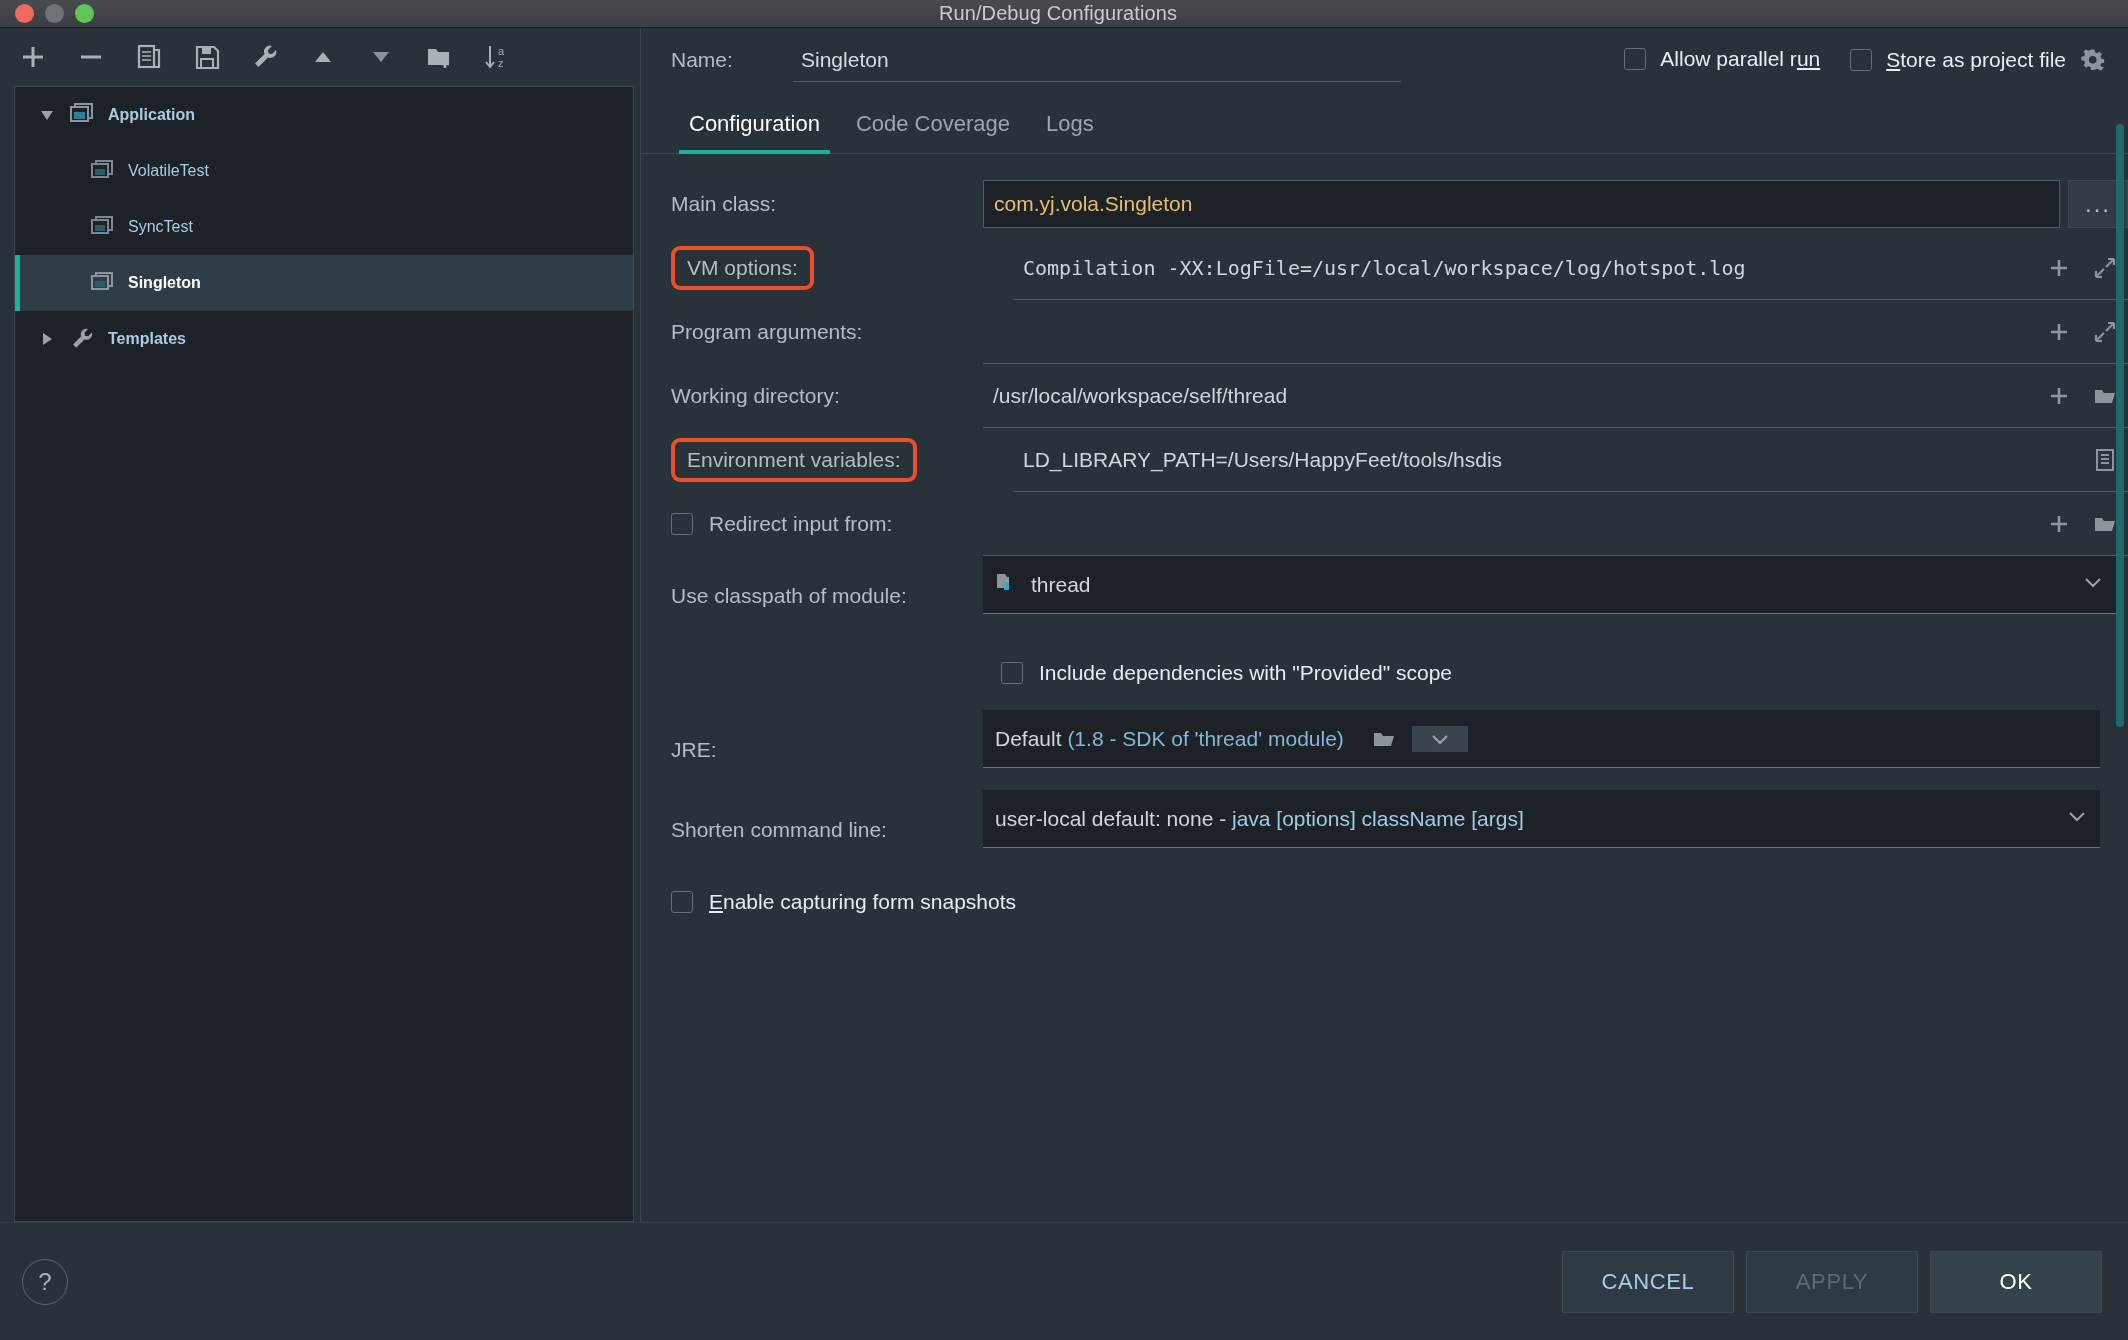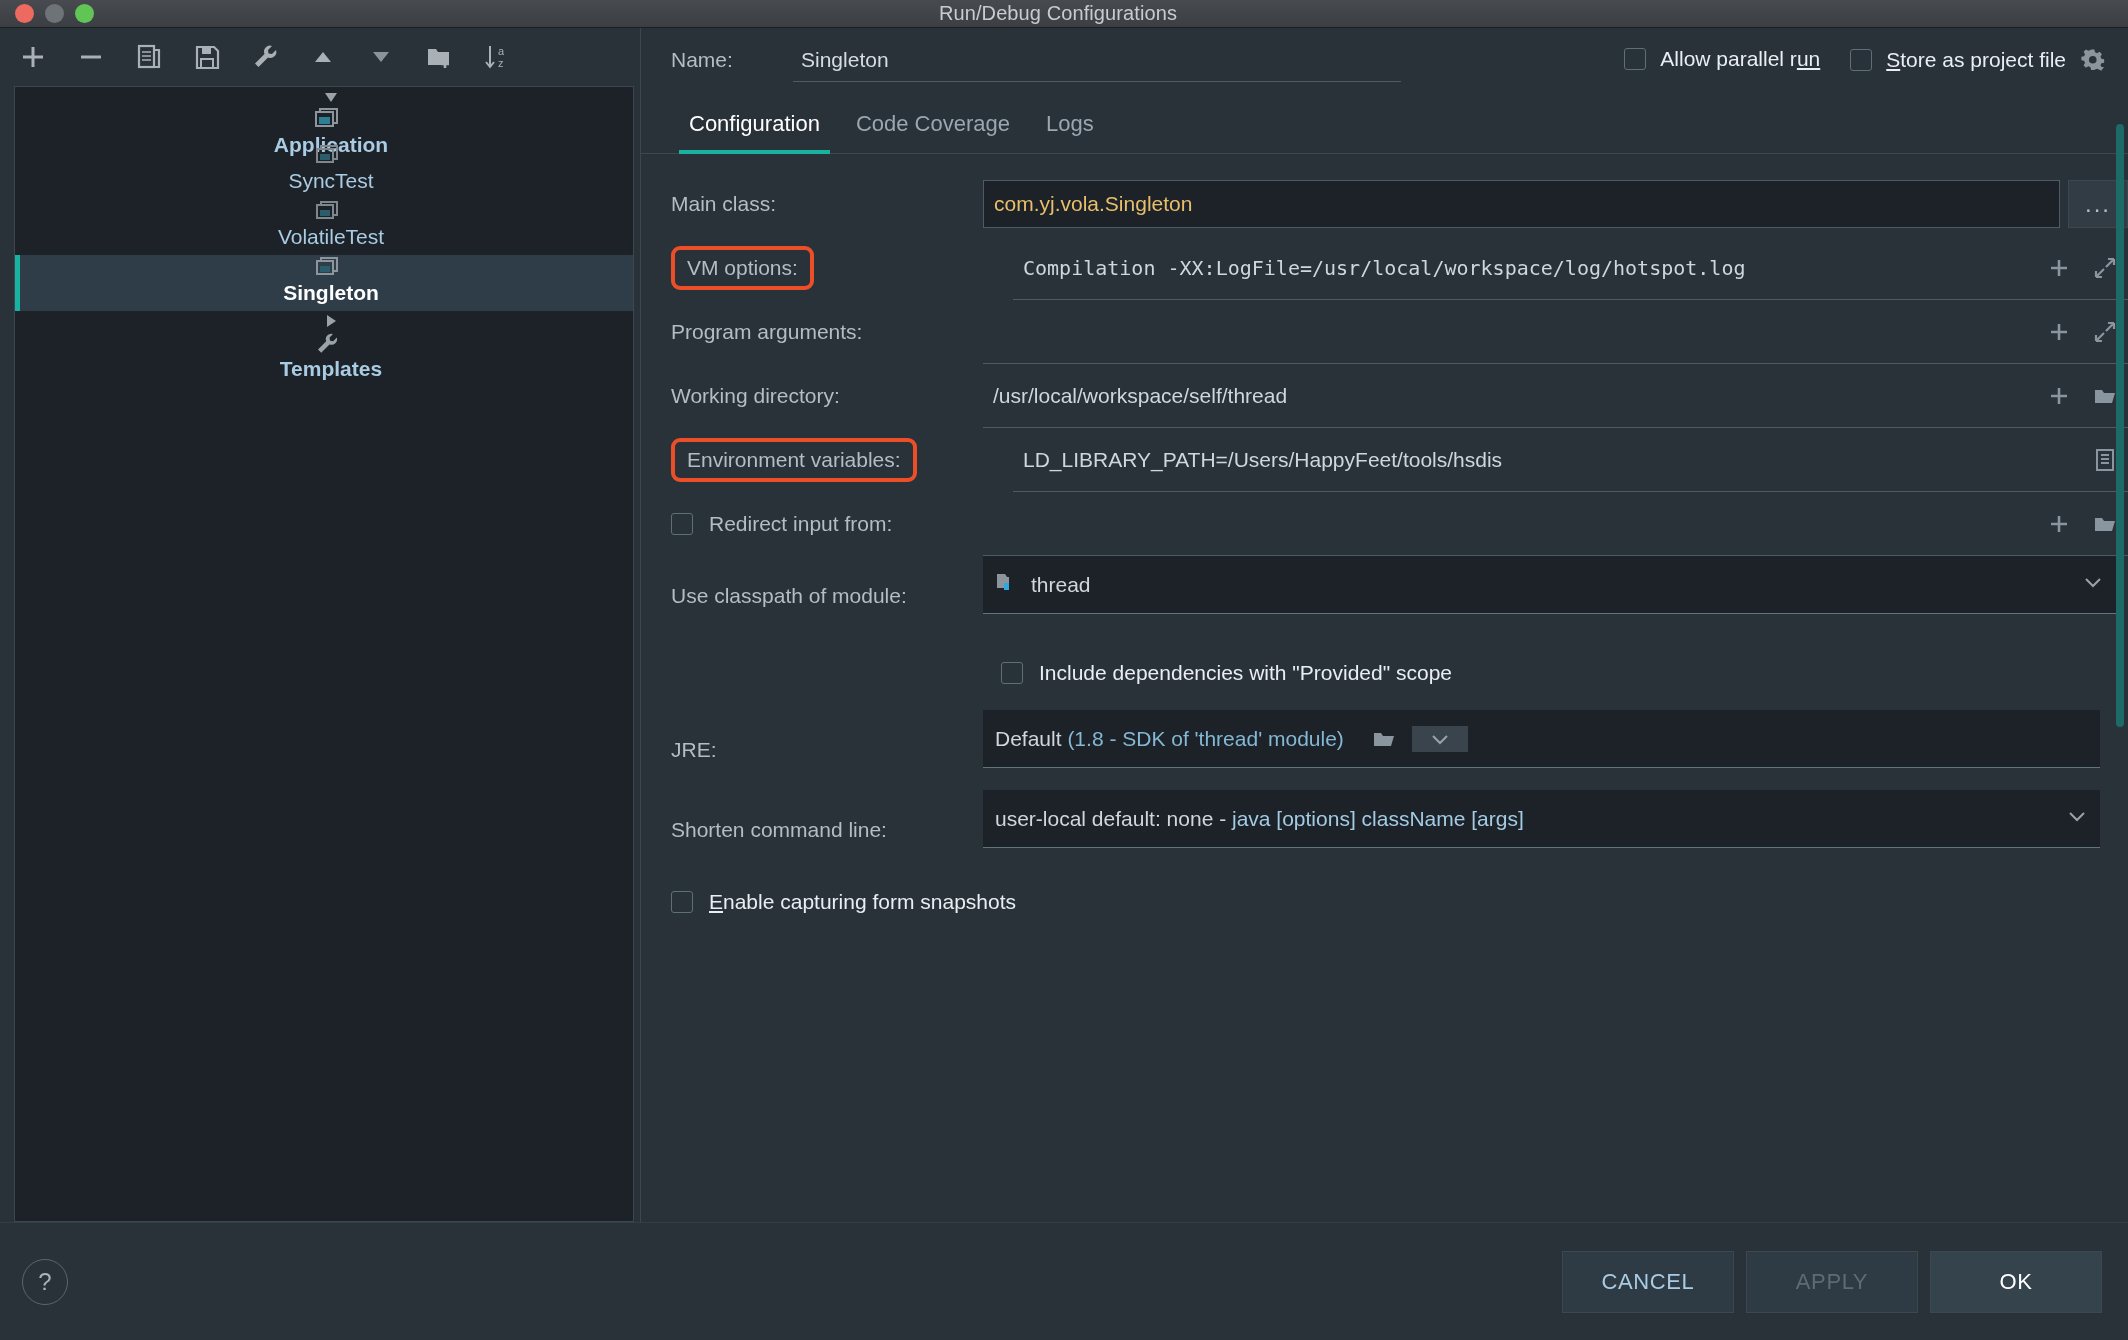--- a/index.html
+++ b/index.html
@@ -54,22 +54,21 @@
   .tree {
     margin: 0 6px 0 14px;
     border: 1px solid #3c474f;
     background: #1c2228;
     flex: 1;
     overflow: hidden;
   }
   .tree-row {
     height: 56px; display: flex; align-items: center;
     padding-left: 14px; gap: 0; position: relative;
-    font-size: 21px;
-    flex-direction: column;
+    font-size: 16px;
   }
   .tree-row.selected { background: #2f3d48; }
   .tree-row.selected::before {
     content: ""; position: absolute; left: 0; top: 0; bottom: 0;
     width: 5px; background: #17b2a0;
   }
   .twisty { width: 36px; display: flex; align-items: center; justify-content: center; }
   .twisty svg { display: block; }
   .tree-indent { width: 56px; }
   .node-icon { width: 34px; display: flex; align-items: center; justify-content: center; margin-right: 9px; }
@@ -323,33 +322,33 @@
 
         <div class="tree-row">
           <div class="tree-indent"></div>
           <div class="node-icon">
             <svg width="26" height="26" viewBox="0 0 26 26">
               <rect x="3" y="6" width="16" height="13" stroke="#7f878e" stroke-width="2" fill="none"></rect>
               <rect x="6" y="11" width="10" height="6" fill="#2c5d6b"></rect>
               <path d="M7 6 V3 h16 v13 h-4" stroke="#7f878e" stroke-width="2" fill="none"></path>
             </svg>
           </div>
-          <div class="tree-label">SyncTest</div>
+          <div class="tree-label">VolatileTest</div>
         </div>
 
         <div class="tree-row">
           <div class="tree-indent"></div>
           <div class="node-icon">
             <svg width="26" height="26" viewBox="0 0 26 26">
               <rect x="3" y="6" width="16" height="13" stroke="#7f878e" stroke-width="2" fill="none"></rect>
               <rect x="6" y="11" width="10" height="6" fill="#2c5d6b"></rect>
               <path d="M7 6 V3 h16 v13 h-4" stroke="#7f878e" stroke-width="2" fill="none"></path>
             </svg>
           </div>
-          <div class="tree-label">VolatileTest</div>
+          <div class="tree-label">SyncTest</div>
         </div>
 
         <div class="tree-row selected">
           <div class="tree-indent"></div>
           <div class="node-icon">
             <svg width="26" height="26" viewBox="0 0 26 26">
               <rect x="3" y="6" width="16" height="13" stroke="#8d969e" stroke-width="2" fill="none"></rect>
               <rect x="6" y="11" width="10" height="6" fill="#2c5d6b"></rect>
               <path d="M7 6 V3 h16 v13 h-4" stroke="#8d969e" stroke-width="2" fill="none"></path>
             </svg>

